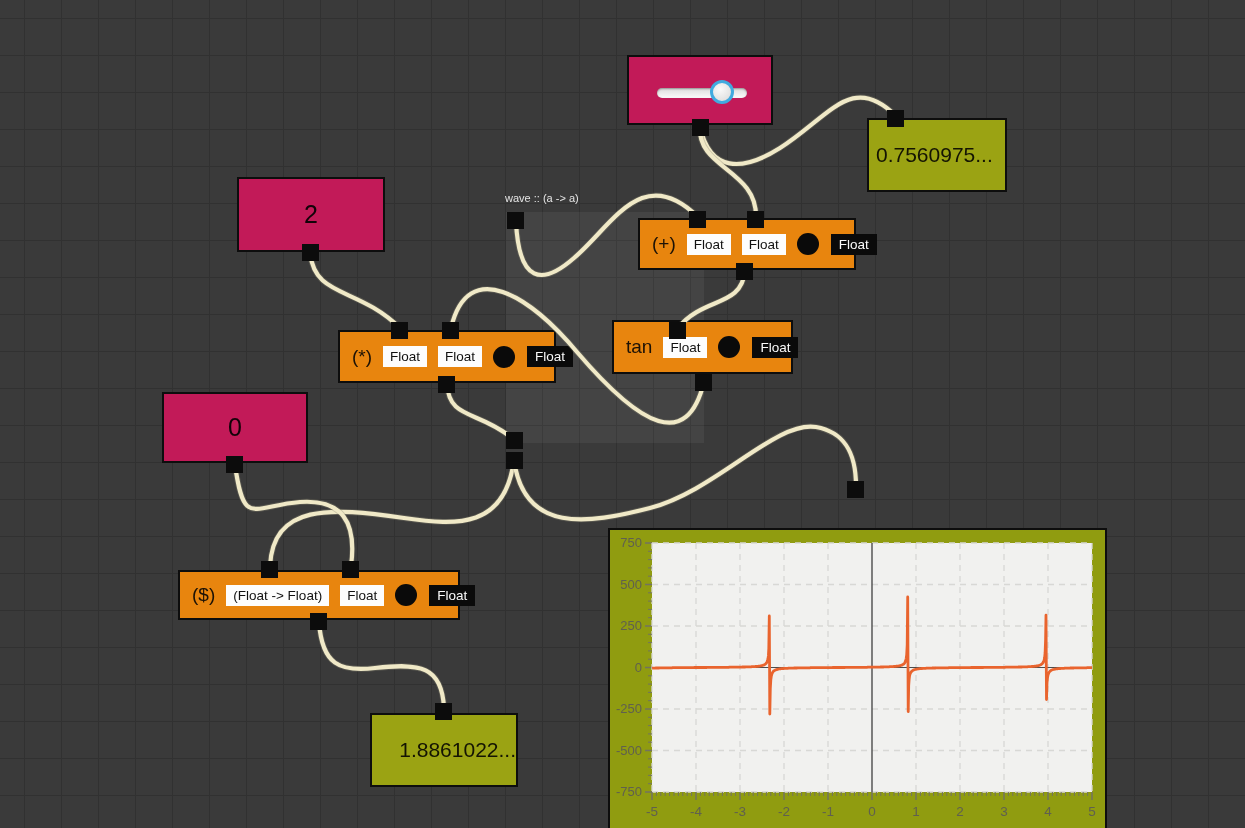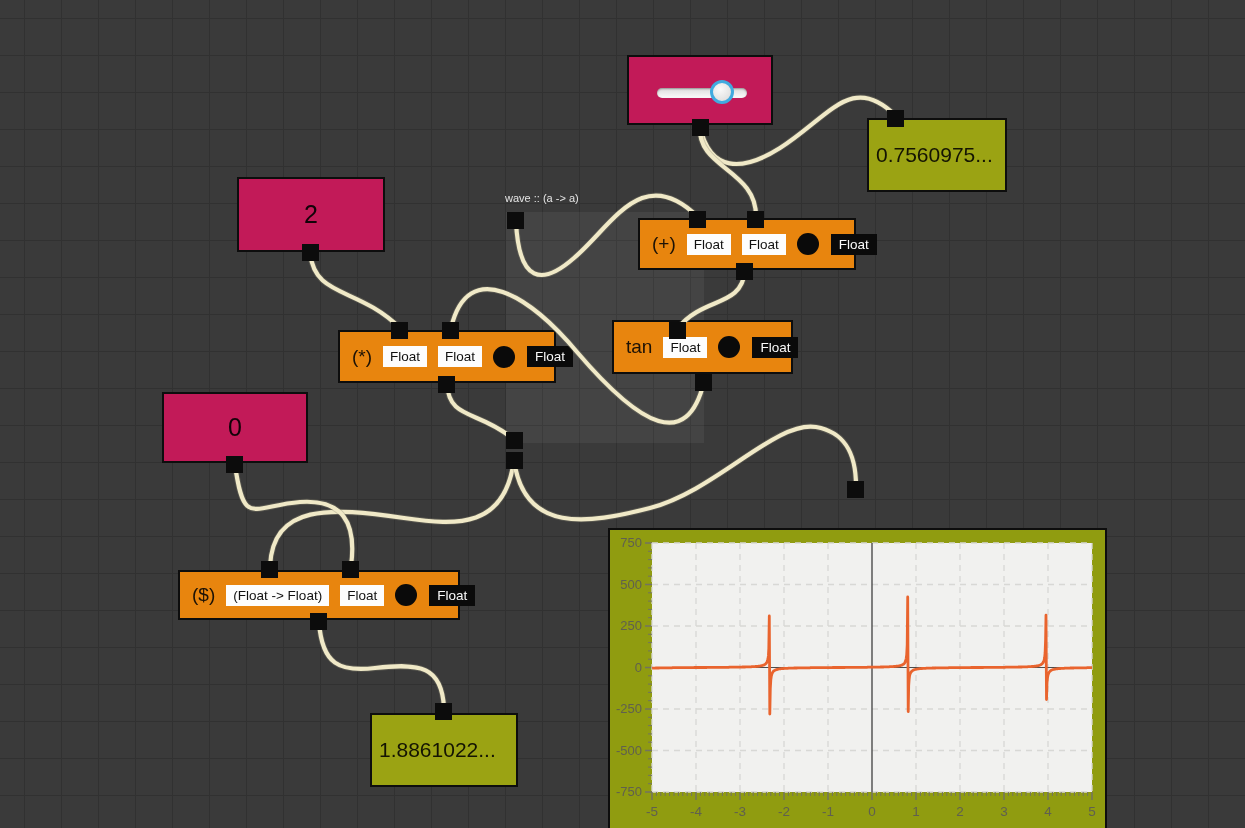--- a/index.html
+++ b/index.html
@@ -39,21 +39,21 @@
   .slider-thumb{position:absolute;top:-8px;width:24px;height:24px;border-radius:50%;
     background:radial-gradient(circle at 40% 35%,#fafafa,#d8d8d8);
     border:3px solid #41aadf;box-sizing:border-box;margin-left:-12px;}
   #const2-node{left:237px;top:177px;width:148px;height:75px;}
   #const0-node{left:162px;top:392px;width:146px;height:71px;}
   #plus-node{left:638px;top:218px;width:218px;height:52px;}
   #tan-node{left:612px;top:320px;width:181px;height:54px;}
   #mul-node{left:338px;top:330px;width:218px;height:53px;}
   #apply-node{left:178px;top:570px;width:282px;height:50px;}
   #display-slider-node{left:823px;top:118px;width:140px;height:74px;margin-left:44px;}
-  #display-result-node{left:370px;top:713px;width:148px;height:74px;}
+  #display-result-node{left:370px;top:713px;width:148px;height:74px;justify-content:flex-end;}
   #chart-node{left:608px;top:488px;width:499px;height:302px;background:#909c10;padding:0;margin-top:40px;}
 </style>
 </head>
 <body>
 
 <div id="canvas">
 
   <div id="wave-region"></div>
   <div id="wave-label">wave :: (a -&gt; a)</div>
 

